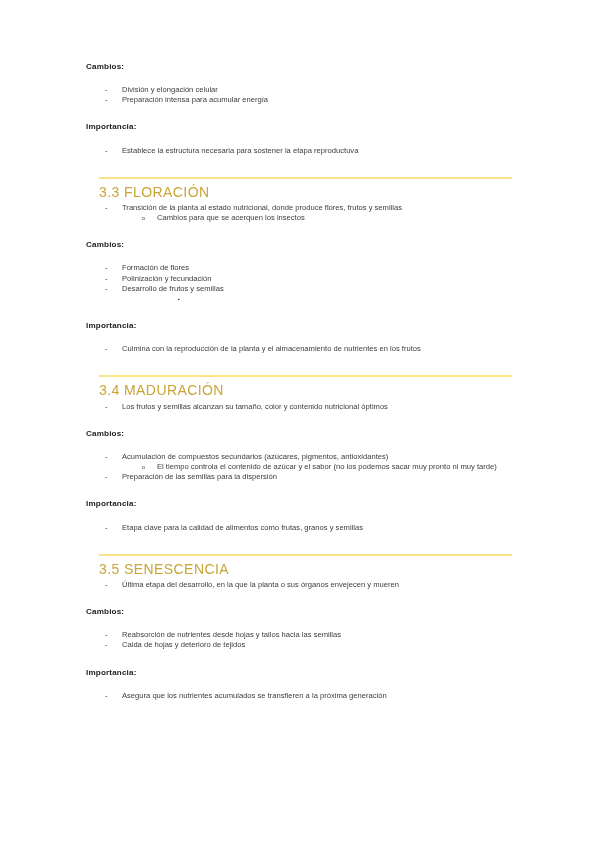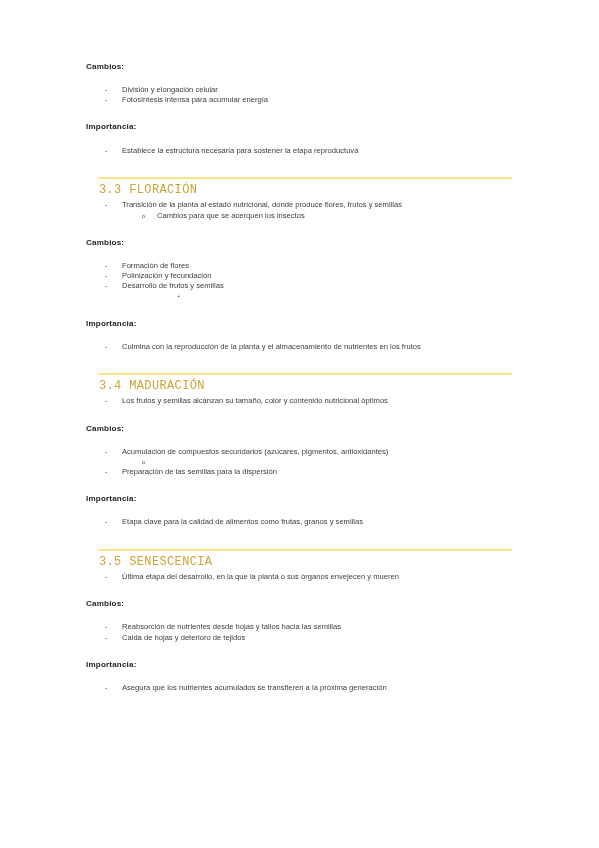--- a/index.html
+++ b/index.html
@@ -41,27 +41,26 @@
     margin: 0;
     padding: 0;
   }
   .rule {
     height: 2px;
     width: 413px;
     background: #fce287;
     margin: 0 0 4px 13px;
   }
   .heading {
-    font-size: 12px;
+    font-size: 14px;
     color: #c9a536;
     letter-spacing: 0.03em;
     line-height: 1.3;
     margin: 0 0 2px 13px;
     font-weight: normal;
-    font-family: Liberation Mono, monospace;
   }
 
   
   .li {
     display: flex;
     align-items: flex-start;
     font-size: 7.6px;
     line-height: 1.34;
     color: #3c3c3c;
     margin: 0;
@@ -97,21 +96,21 @@
   <div class="doc">
 
     <p class="label">Cambios:</p>
     <div class="gap-md"></div>
     <div class="li lvl1">
       <span class="bullet">-</span>
       <span class="txt">División y elongación celular</span>
     </div>
     <div class="li lvl1">
       <span class="bullet">-</span>
-      <span class="txt">Fotosíntesis intensa para acumular energía</span>
+      <span class="txt">Preparación intensa para acumular energía</span>
     </div>
 
     <div class="gap-lg"></div>
     <p class="label">Importancia:</p>
     <div class="gap-md"></div>
     <div class="li lvl1">
       <span class="bullet">-</span>
       <span class="txt">Establece la estructura necesaria para sostener la etapa reproductuva</span>
     </div>
 
@@ -168,20 +167,21 @@
 
     <div class="gap-lg"></div>
     <p class="label">Cambios:</p>
     <div class="gap-md"></div>
     <div class="li lvl1">
       <span class="bullet">-</span>
       <span class="txt">Acumulación de compuestos secundarios (azúcares, pigmentos, antioxidantes)</span>
     </div>
     <div class="li lvl2">
       <span class="bullet">o</span>
+      <span class="txt">El tiempo controla el contenido de azúcar y el sabor (no los podemos sacar muy pronto ni muy tarde)</span>
     </div>
     <div class="li lvl1">
       <span class="bullet">-</span>
       <span class="txt">Preparación de las semillas para la dispersión</span>
     </div>
 
     <div class="gap-lg"></div>
     <p class="label">Importancia:</p>
     <div class="gap-md"></div>
     <div class="li lvl1">

